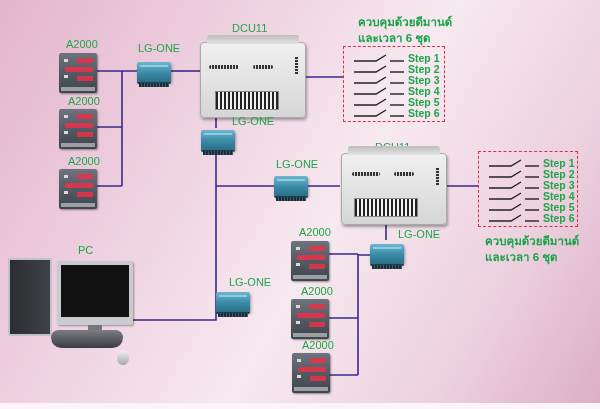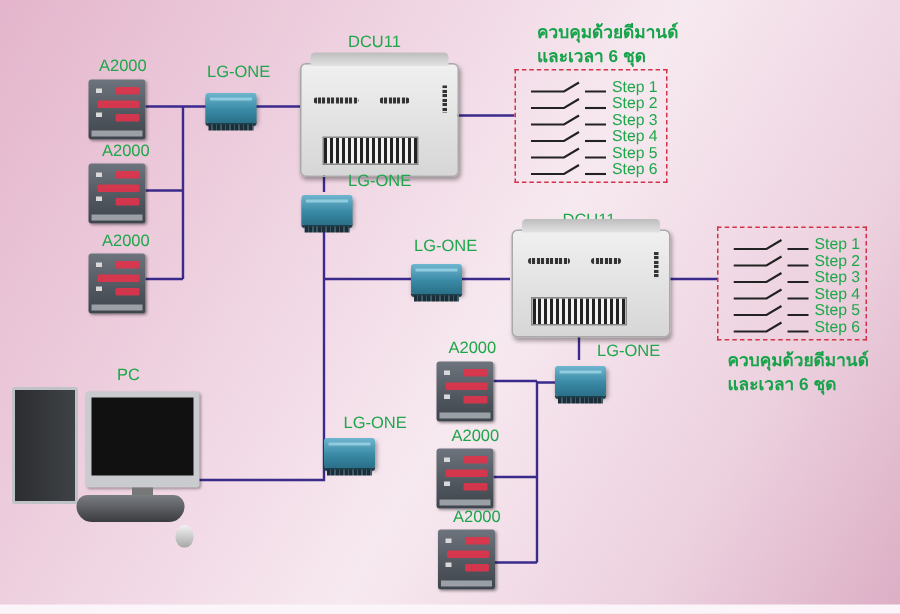--- a/index.html
+++ b/index.html
@@ -32,21 +32,21 @@
   
   .dcu { position:absolute; width:104px; height:74px; border-radius:4px;
     background: linear-gradient(180deg,#f0f0f0 0%,#d6d6d6 100%);
     box-shadow: 1px 2px 3px rgba(0,0,0,.35); border:1px solid #a9a9a9; }
   .dcu .top { position:absolute; left:6px; right:6px; top:-8px; height:9px;
     background: linear-gradient(180deg,#bdbdbd,#e2e2e2); border-radius:3px 3px 0 0; }
   .dcu .pins { position:absolute; height:4px; background: repeating-linear-gradient(90deg,#333 0 2px,#ddd 2px 3px); border-radius:2px; }
   .dcu .vpins { position:absolute; width:3px; background: repeating-linear-gradient(180deg,#333 0 2px,#ddd 2px 3px); }
   .dcu .term { position:absolute; height:17px; background: repeating-linear-gradient(90deg,#222 0 2px,#f2f2f2 2px 4px); border:1px solid #888; }
   
-  .stepbox { position:absolute; border:1.5px dashed #d2334b; }
+  .stepbox { position:absolute; border:1.5px dashed #d2334b;font-weight:bold; }
   .step { position:absolute; color:#1ea64a; font-size:10.5px; line-height:10px; }
   .sw { position:absolute; height:10px; }
   
   .tower { position:absolute; background:linear-gradient(90deg,#2b2d30,#3f4246); border:2px solid #bfc2c6; border-radius:2px; }
   .monitor { position:absolute; background:#c9cbce; border-radius:2px; box-shadow:1px 1px 2px rgba(0,0,0,.35); }
   .monitor .scr { position:absolute; left:4px; right:4px; top:4px; bottom:8px; background:#111; }
   .keyboard { position:absolute; background:linear-gradient(180deg,#7a7d82,#3a3c40); border-radius:10px 10px 14px 14px; }
   .mouse { position:absolute; background:linear-gradient(180deg,#f2f2f2,#a8a8a8); border-radius:50% 50% 45% 45%; }
 </style>
 </head>

